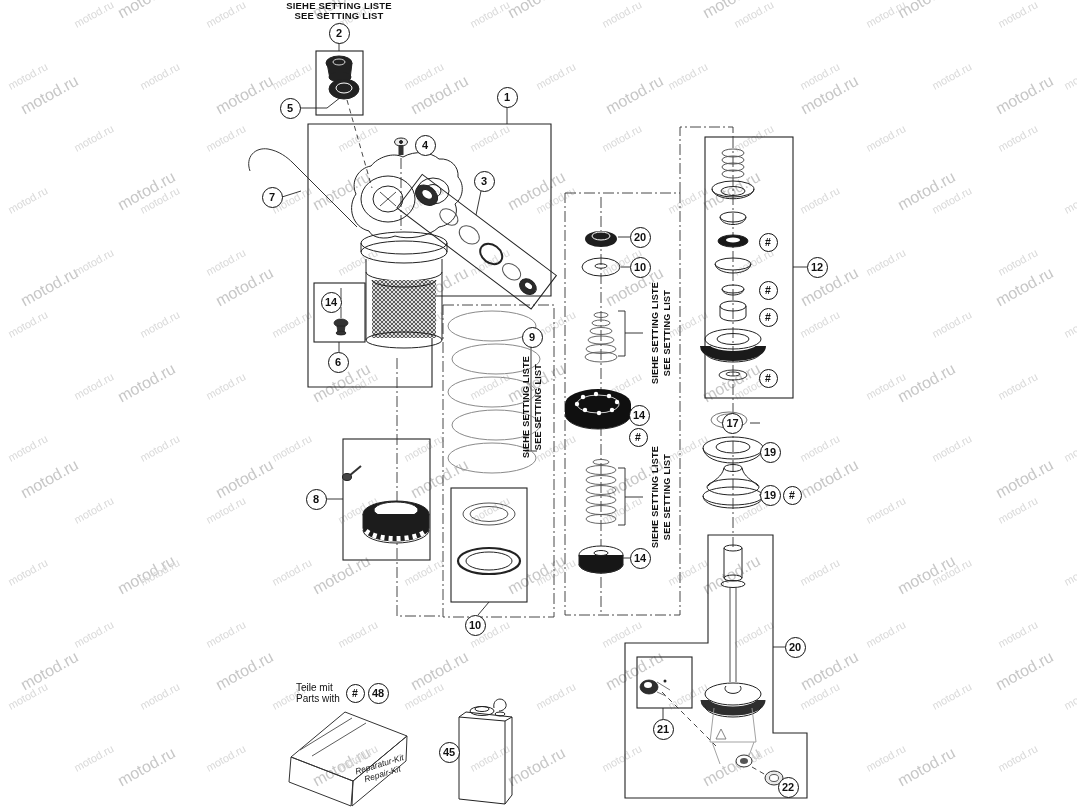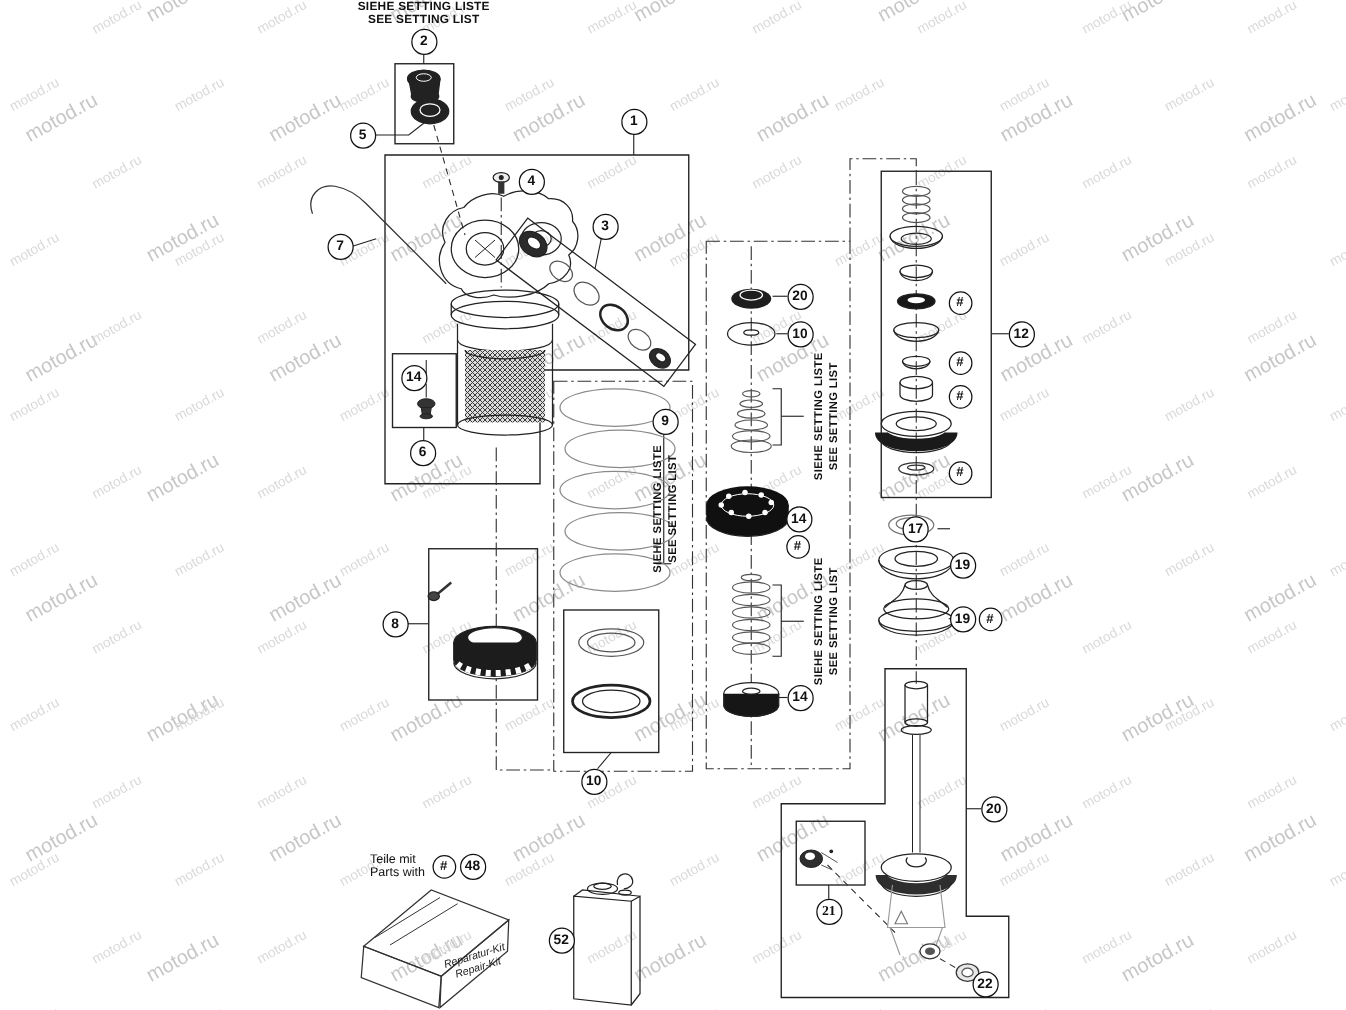--- a/index.html
+++ b/index.html
@@ -526,23 +526,23 @@
       <div class="callout" style="left: 320.5px; top: 291.5px;">14</div>
       <div class="callout" style="left: 629.5px; top: 226.5px;">20</div>
       <div class="callout" style="left: 629.5px; top: 256.5px;">10</div>
       <div class="callout" style="left: 628.5px; top: 404.5px;">14</div>
       <div class="callout" style="left: 629.5px; top: 547.5px;">14</div>
       <div class="callout" style="left: 806.5px; top: 256.5px;">12</div>
       <div class="callout" style="left: 722px; top: 412.5px;">17</div>
       <div class="callout" style="left: 759.5px; top: 441.5px;">19</div>
       <div class="callout" style="left: 759.5px; top: 484.5px;">19</div>
       <div class="callout" style="left: 784.5px; top: 636.5px;">20</div>
-      <div class="callout" style="left: 652.5px; top: 718.5px; font-family: Liberation Serif, serif;">21</div>
+      <div class="callout" style="left: 652.5px; top: 718.5px;">21</div>
       <div class="callout" style="left: 777.5px; top: 776.5px;">22</div>
-      <div class="callout" style="left: 438.5px; top: 741.5px;">52</div>
+      <div class="callout" style="left: 438.5px; top: 741.5px;">45</div>
       <div class="callout" style="left: 367.5px; top: 682.5px;">48</div>
       <div class="callout hash" style="left: 758.5px; top: 232.5px;">#</div>
       <div class="callout hash" style="left: 758.5px; top: 280.5px;">#</div>
       <div class="callout hash" style="left: 758.5px; top: 307.5px;">#</div>
       <div class="callout hash" style="left: 758.5px; top: 368.5px;">#</div>
       <div class="callout hash" style="left: 628.5px; top: 427.5px;">#</div>
       <div class="callout hash" style="left: 782.5px; top: 485.5px;">#</div>
       <div class="callout hash" style="left: 345.5px; top: 683.5px;">#</div>
     </div>
 </div>

